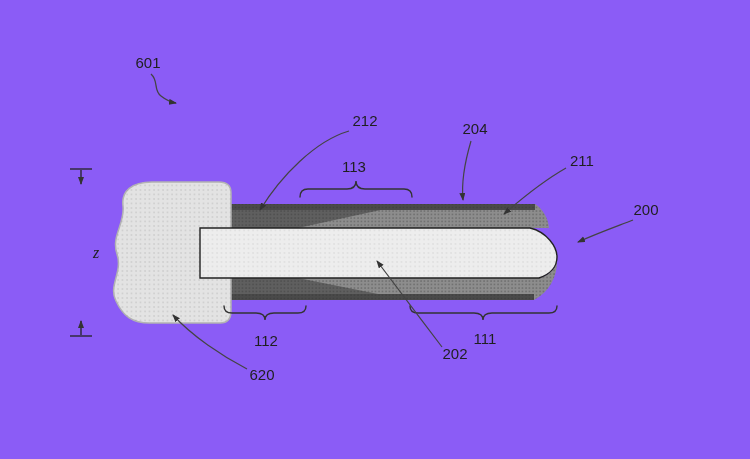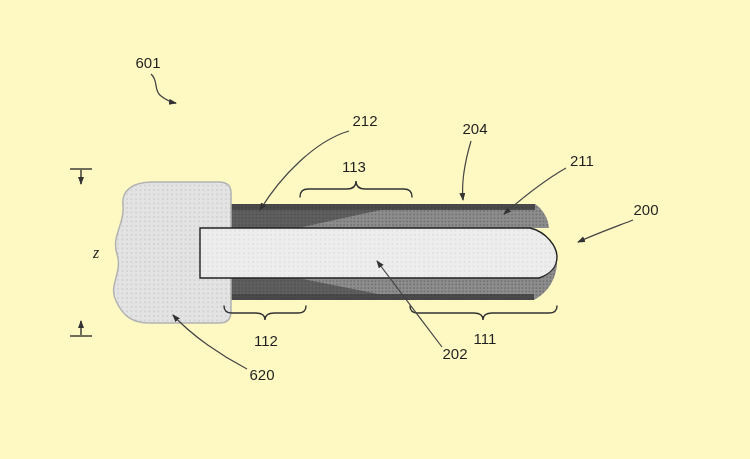--- a/index.html
+++ b/index.html
@@ -1,16 +1,16 @@
 <!DOCTYPE html>
 <html><head>
 <meta charset="utf-8">
 <style>
   html,body{margin:0;padding:0;background:#ffffff;}
-  #stage{position:relative;width:750px;height:459px;background:#fef9c3;overflow:hidden;
+  #stage{position:relative;width:750px;height:459px;background:#8b5cf6;overflow:hidden;
          font-family:"Liberation Sans", sans-serif;}
   svg{position:absolute;left:0;top:0;}
   text.lbl{font-family:"Liberation Sans", sans-serif;font-size:15px;fill:#1f1f1f;}
   text.zlbl{font-family:"Liberation Serif", serif;font-style:italic;font-size:16px;fill:#1f1f1f;}
 </style>
 </head>
 <body>
 
 <div id="stage">
 <svg width="750" height="459" viewBox="0 0 750 459">

